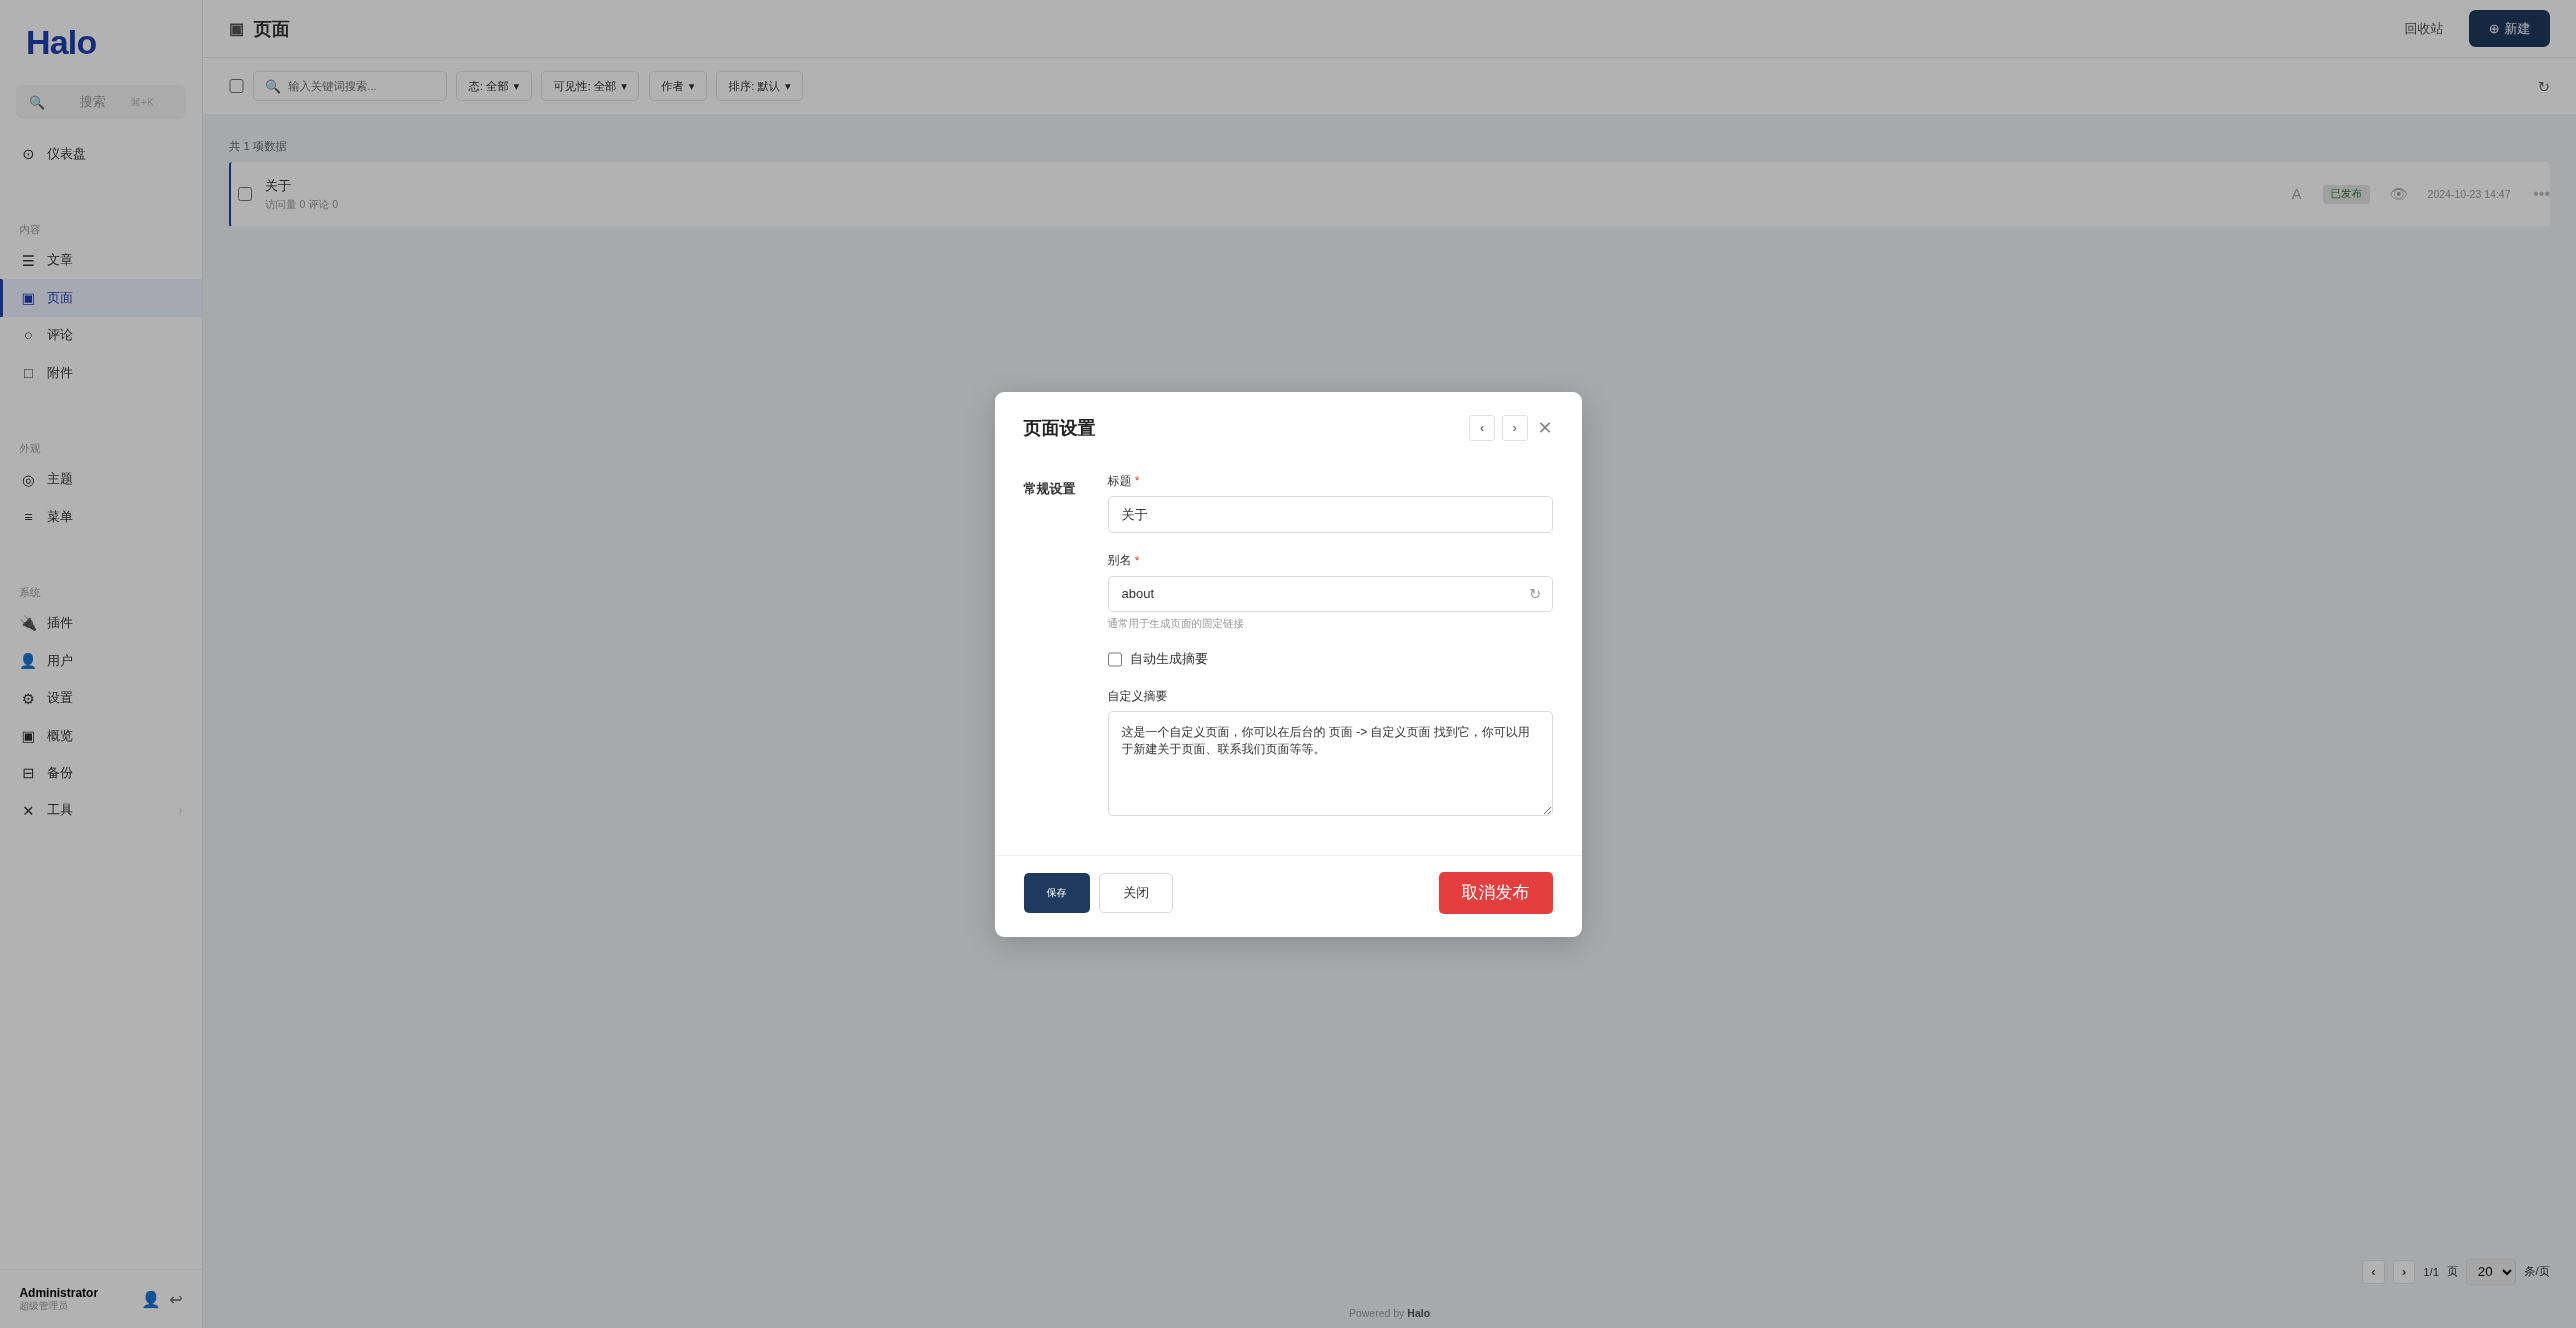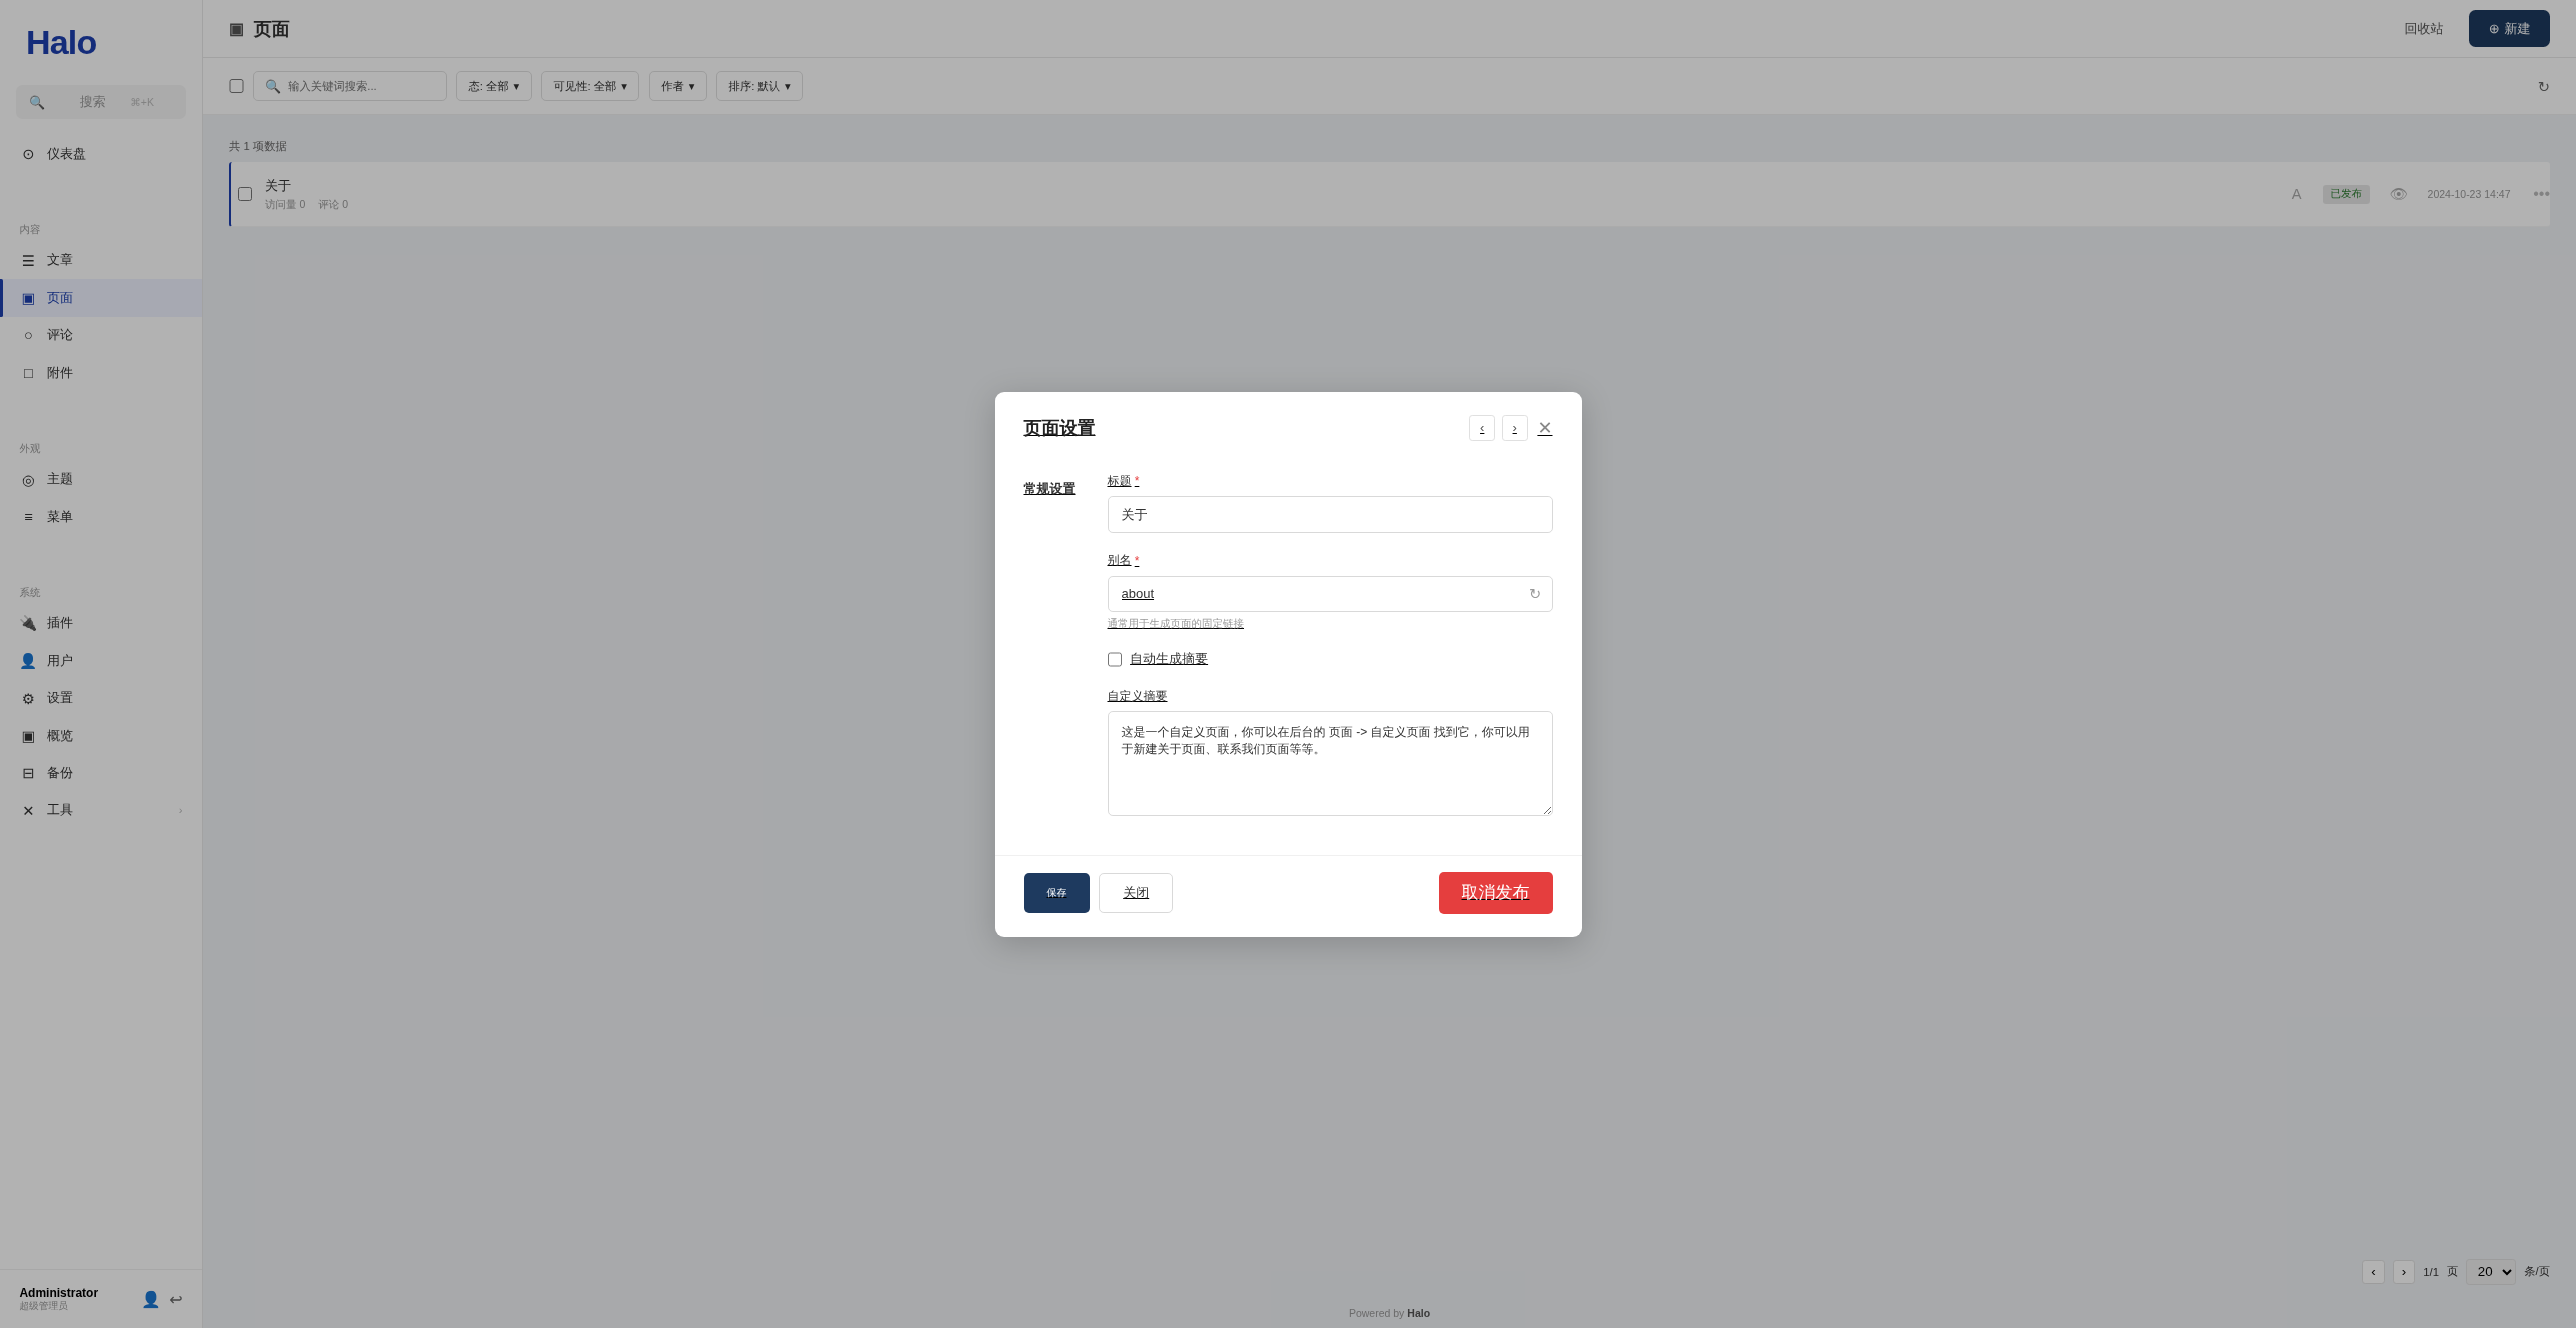--- a/index.html
+++ b/index.html
@@ -271,21 +271,20 @@
     
     .modal {
       background: #fff;
       border-radius: 9px;
       width: 587px;
       max-height: 90%;
       overflow-y: auto;
       box-shadow: 0 6.5px 32px rgba(0,0,0,0.18);
       position: relative;
       z-index: 200;
-      text-decoration: underline;
     }
     .modal-header {
       display: flex;
       align-items: center;
       justify-content: space-between;
       padding: 23px 29px 16px;
       border-bottom: none;
     }
     .modal-title {
       font-size: 18px;
@@ -583,21 +582,21 @@
       <button class="refresh-btn">↻</button>
     </div>
 
     <div class="table-area">
       <div class="data-count">共 1 项数据</div>
 
       <div class="table-row active-row">
         <input type="checkbox" style="width: 14.6px; height: 14.6px; flex-shrink: 0;">
         <div style="flex:1;">
           <div class="row-title" style="cursor:pointer;">关于</div>
-          <div style="display:flex;gap:13px;margin-top:3.2px;">
+          <div style="display:flex;gap:3px;margin-top:3.2px;">
             <span class="row-meta">访问量 0</span>
             <span class="row-meta">评论 0</span>
           </div>
         </div>
         <span style="font-size:14.6px;color:#aaa;margin:0 8px;">A</span>
         <span class="row-status status-published">已发布</span>
         <span style="font-size:14.6px;color:#aaa;margin:0 6.5px;">👁</span>
         <span class="row-date">2024-10-23 14:47</span>
         <span style="font-size:16px;color:#bbb;margin-left:9.7px;cursor:pointer;">•••</span>
       </div>

